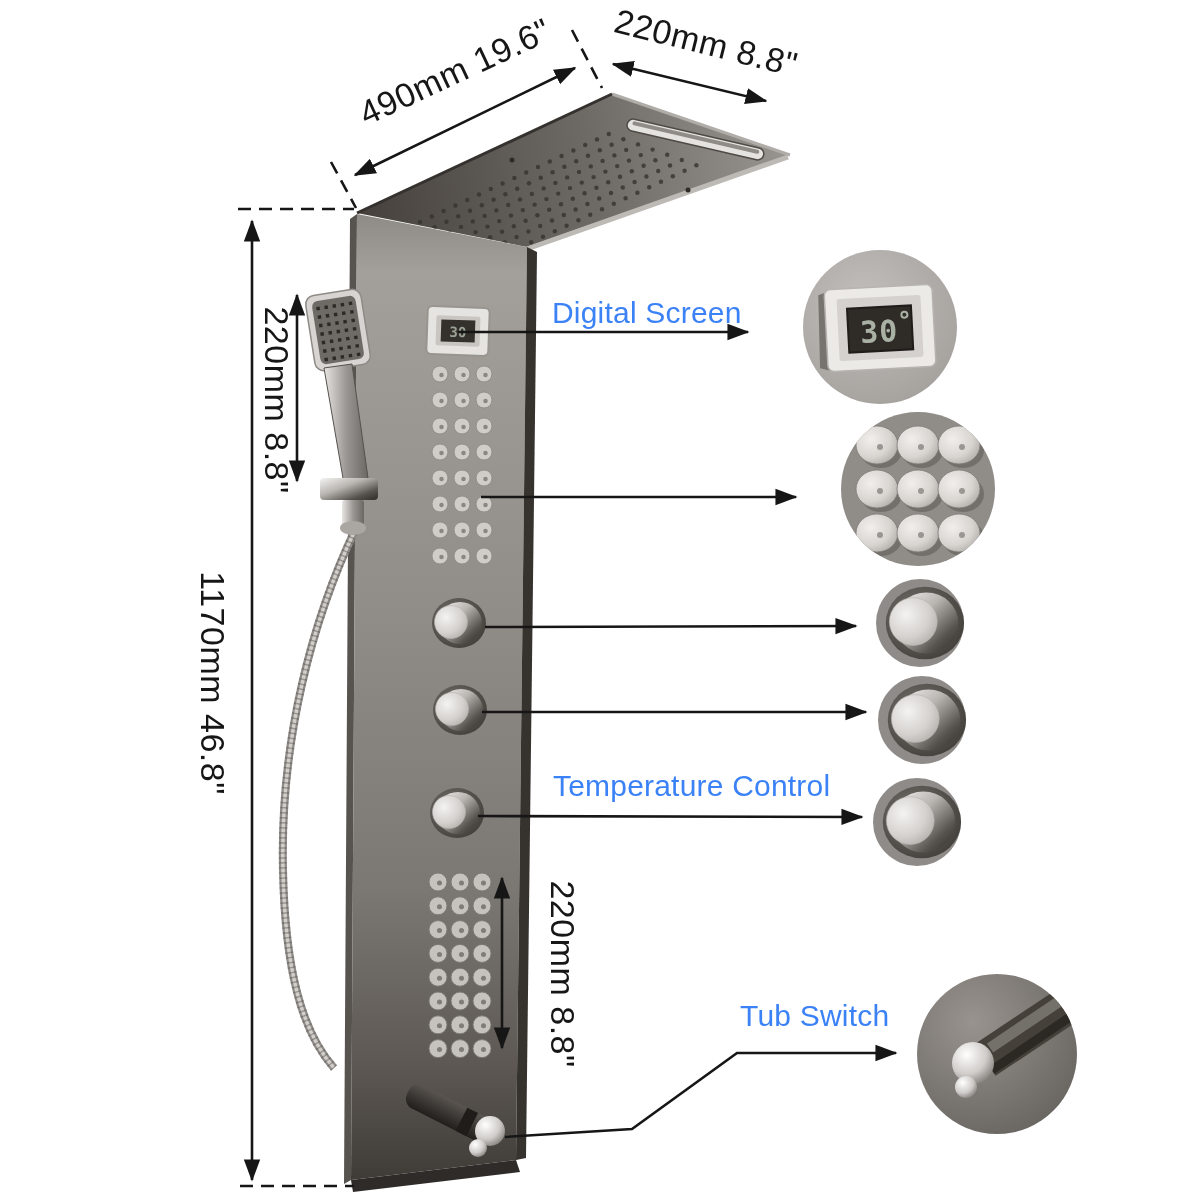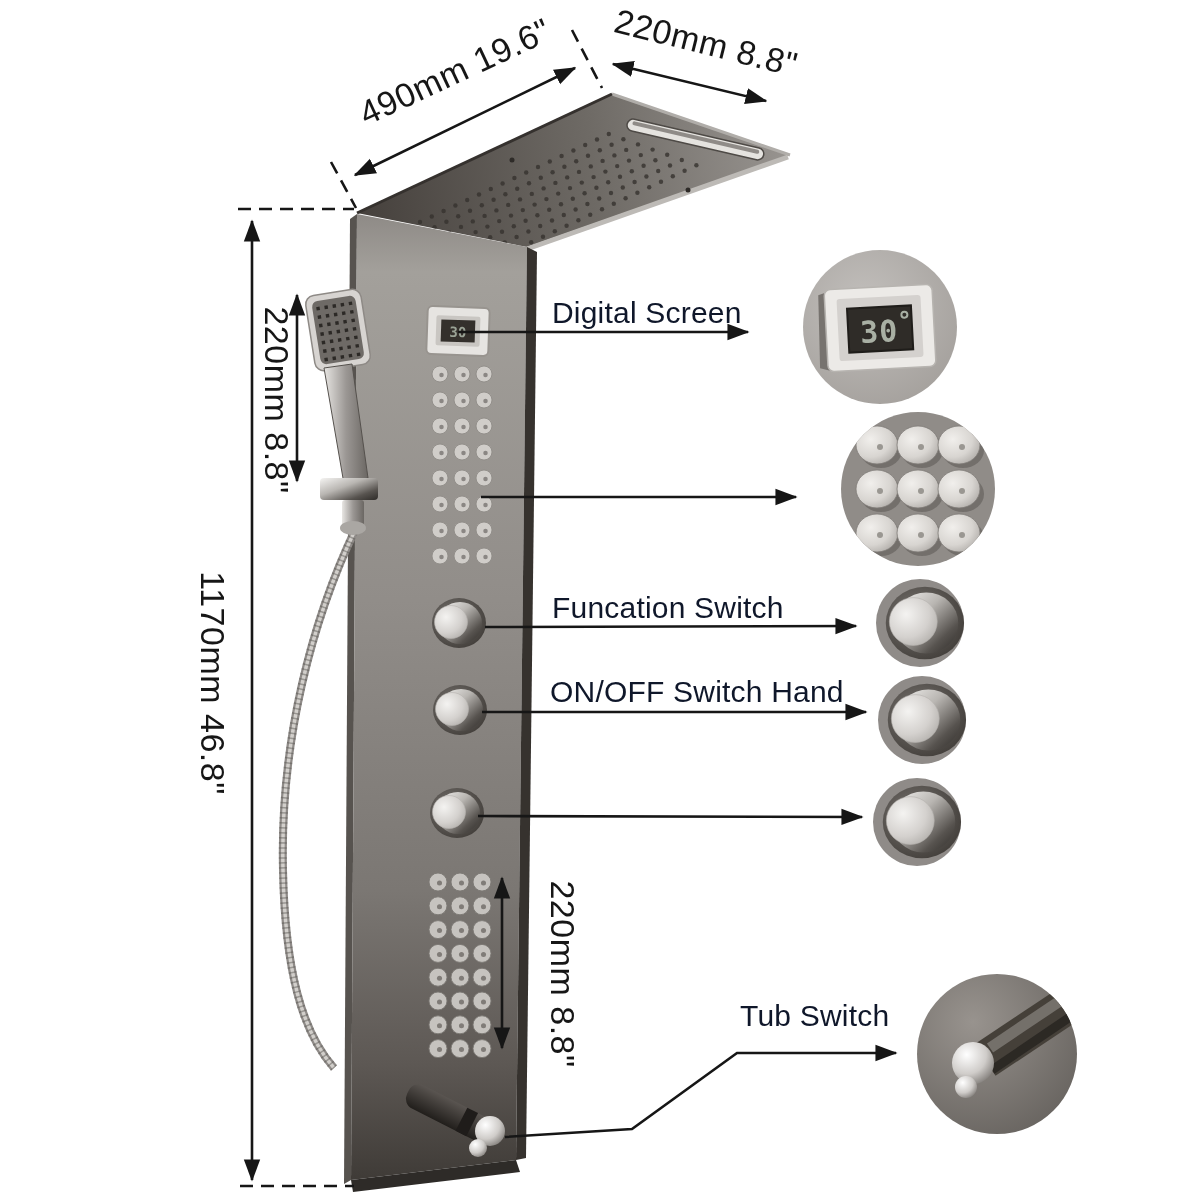--- a/index.html
+++ b/index.html
@@ -1,19 +1,19 @@
 <!DOCTYPE html>
 <html><head>
 <meta charset="utf-8">
 <style>
   html,body{margin:0;padding:0;background:#ffffff;}
   .canvas{position:relative;width:1200px;height:1200px;background:#ffffff;overflow:hidden;
           font-family:"Liberation Sans", sans-serif;}
   .canvas svg{position:absolute;left:0;top:0;}
-  .lbl{position:absolute;transform:translateY(-50%);font-size:30px;color:#0f172a;
+  .lbl{position:absolute;transform:translateY(-50%);font-size:30px;color:#3b82f6;
        white-space:nowrap;letter-spacing:0.2px;}
   .dim{position:absolute;font-size:34px;color:#161616;white-space:nowrap;letter-spacing:0.5px;}
   .rot-490{transform:translate(-50%,-50%) rotate(-25deg);}
   .rot-220t{transform:translate(-50%,-50%) rotate(14deg);}
   .rot-v{transform:translate(-50%,-50%) rotate(90deg);}
 </style>
 </head>
 <body>
 
 <div class="canvas">
@@ -527,17 +527,16 @@
   </g>
 </svg>
 
 <div class="dim rot-490" style="left:455px;top:72px">490mm 19.6"</div>
 <div class="dim rot-220t" style="left:706px;top:43px">220mm 8.8"</div>
 <div class="dim rot-v" style="left:276px;top:400px">220mm 8.8"</div>
 <div class="dim rot-v" style="left:212px;top:683px">1170mm 46.8"</div>
 <div class="dim rot-v" style="left:562px;top:974px">220mm 8.8"</div>
 
 <div class="lbl" style="left:552px;top:313px">Digital Screen</div>
-<div class="lbl" style="left:552px;top:608px">Funcation Switch</div>
-<div class="lbl" style="left:550px;top:692px">ON/OFF Switch Hand</div>
+<div class="lbl" style="left:553px;top:786px">Temperature Control</div>
 <div class="lbl" style="left:740px;top:1016px">Tub Switch</div>
 
 </div>
 
 </body></html>

